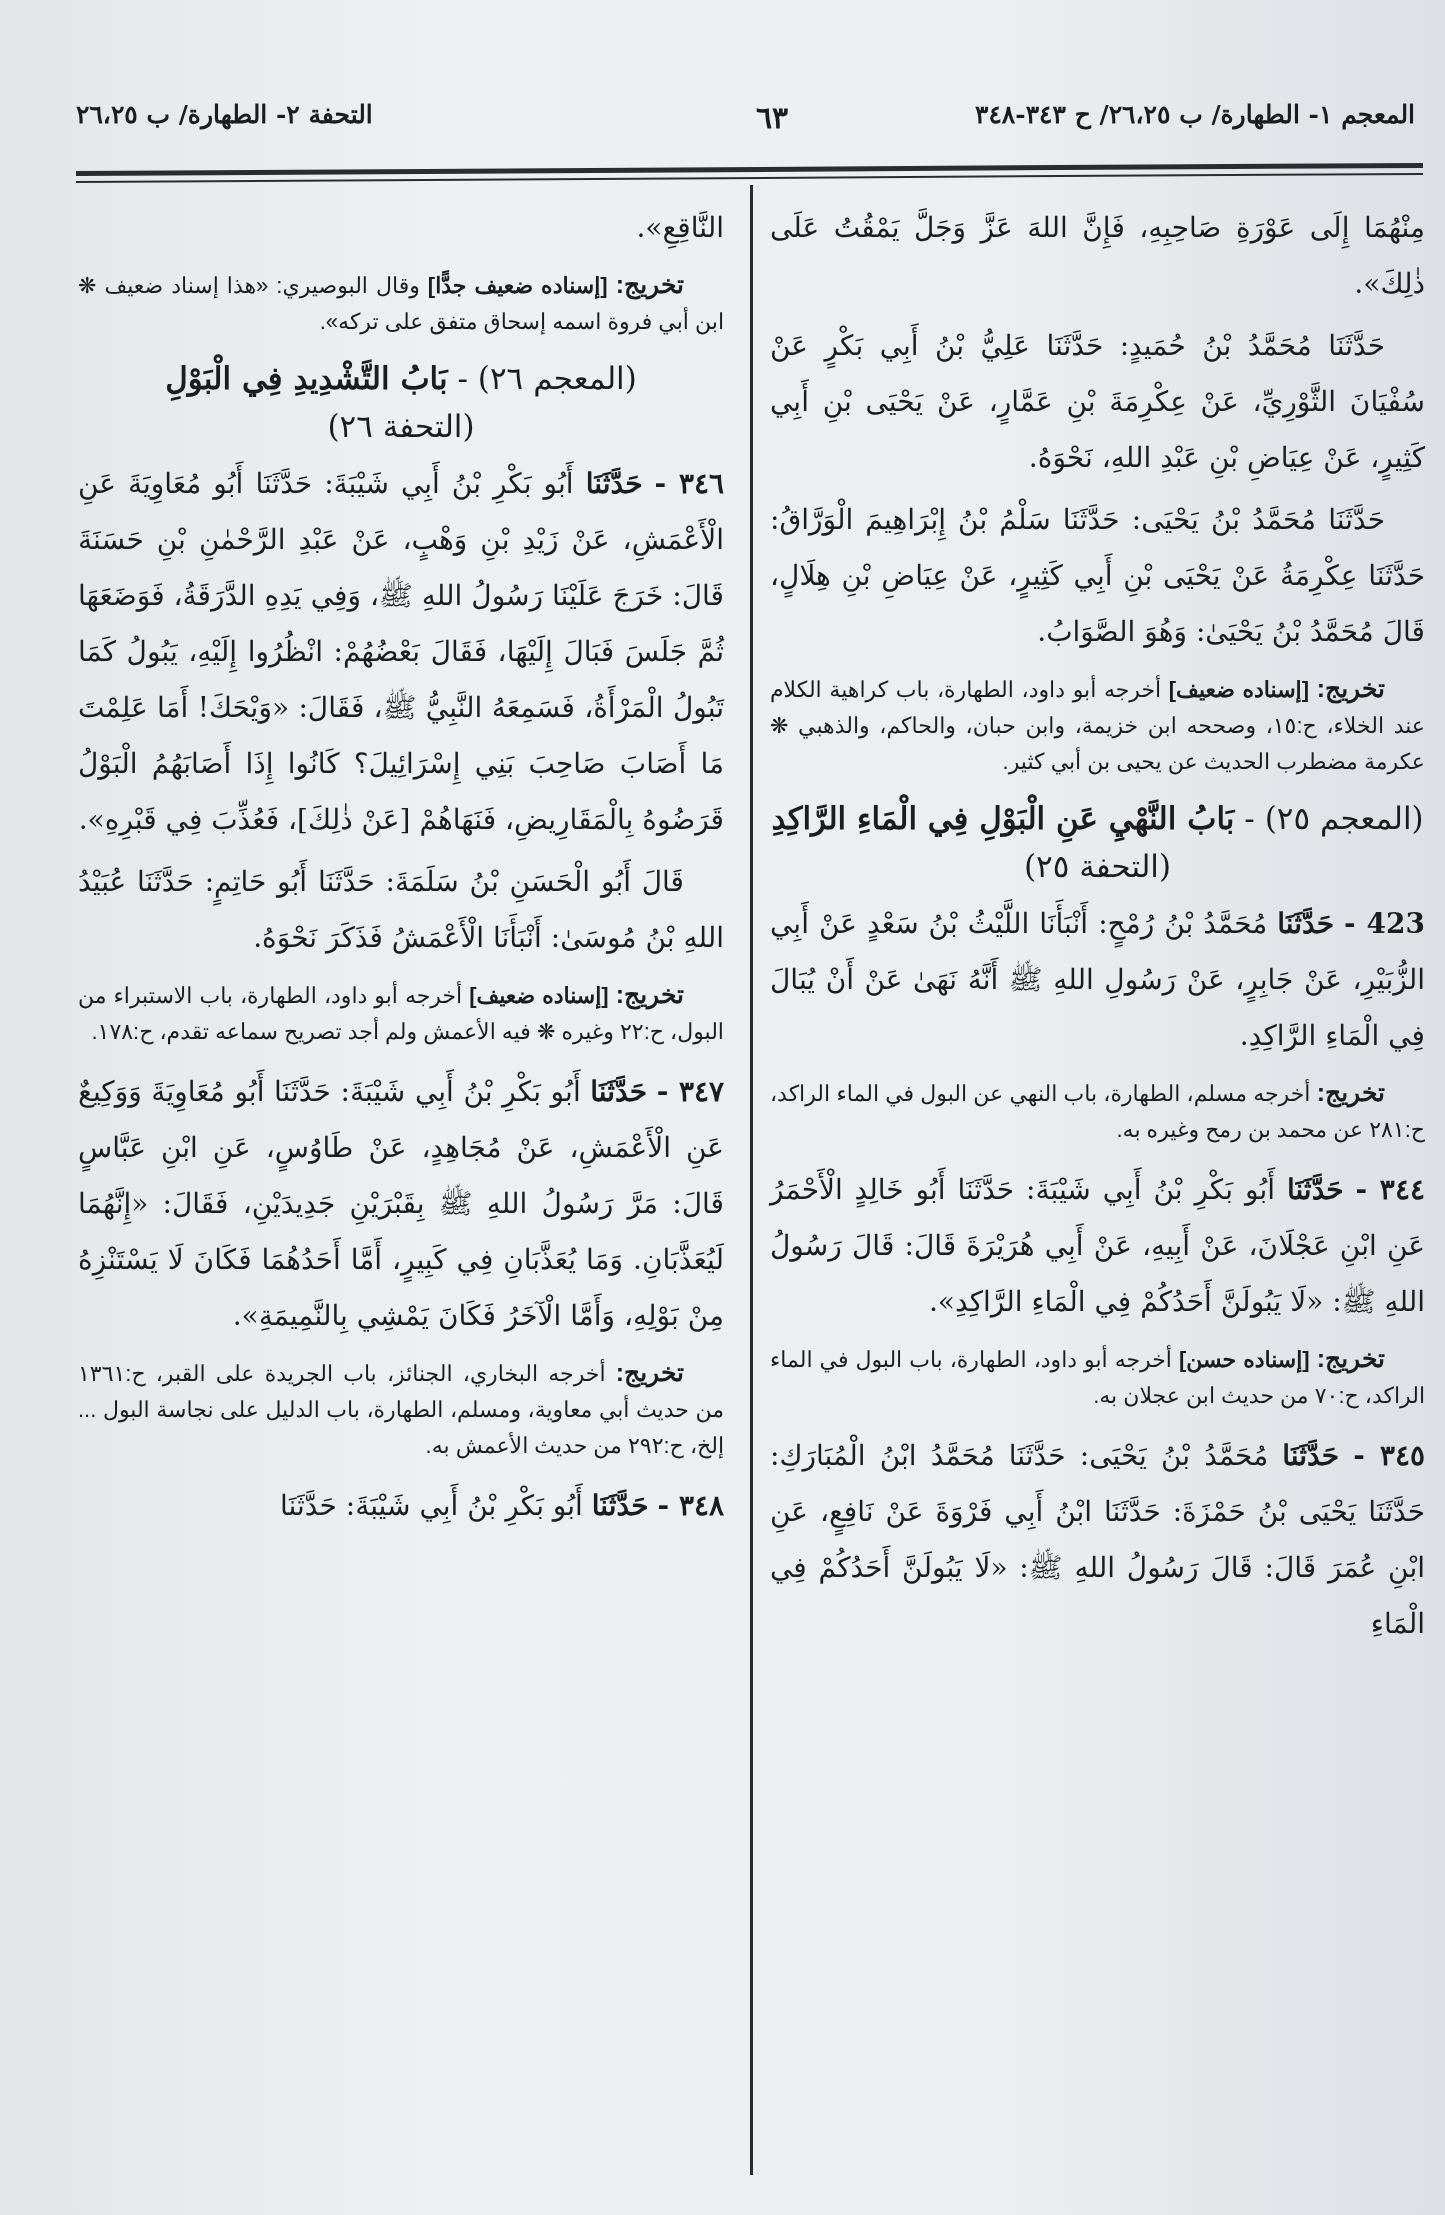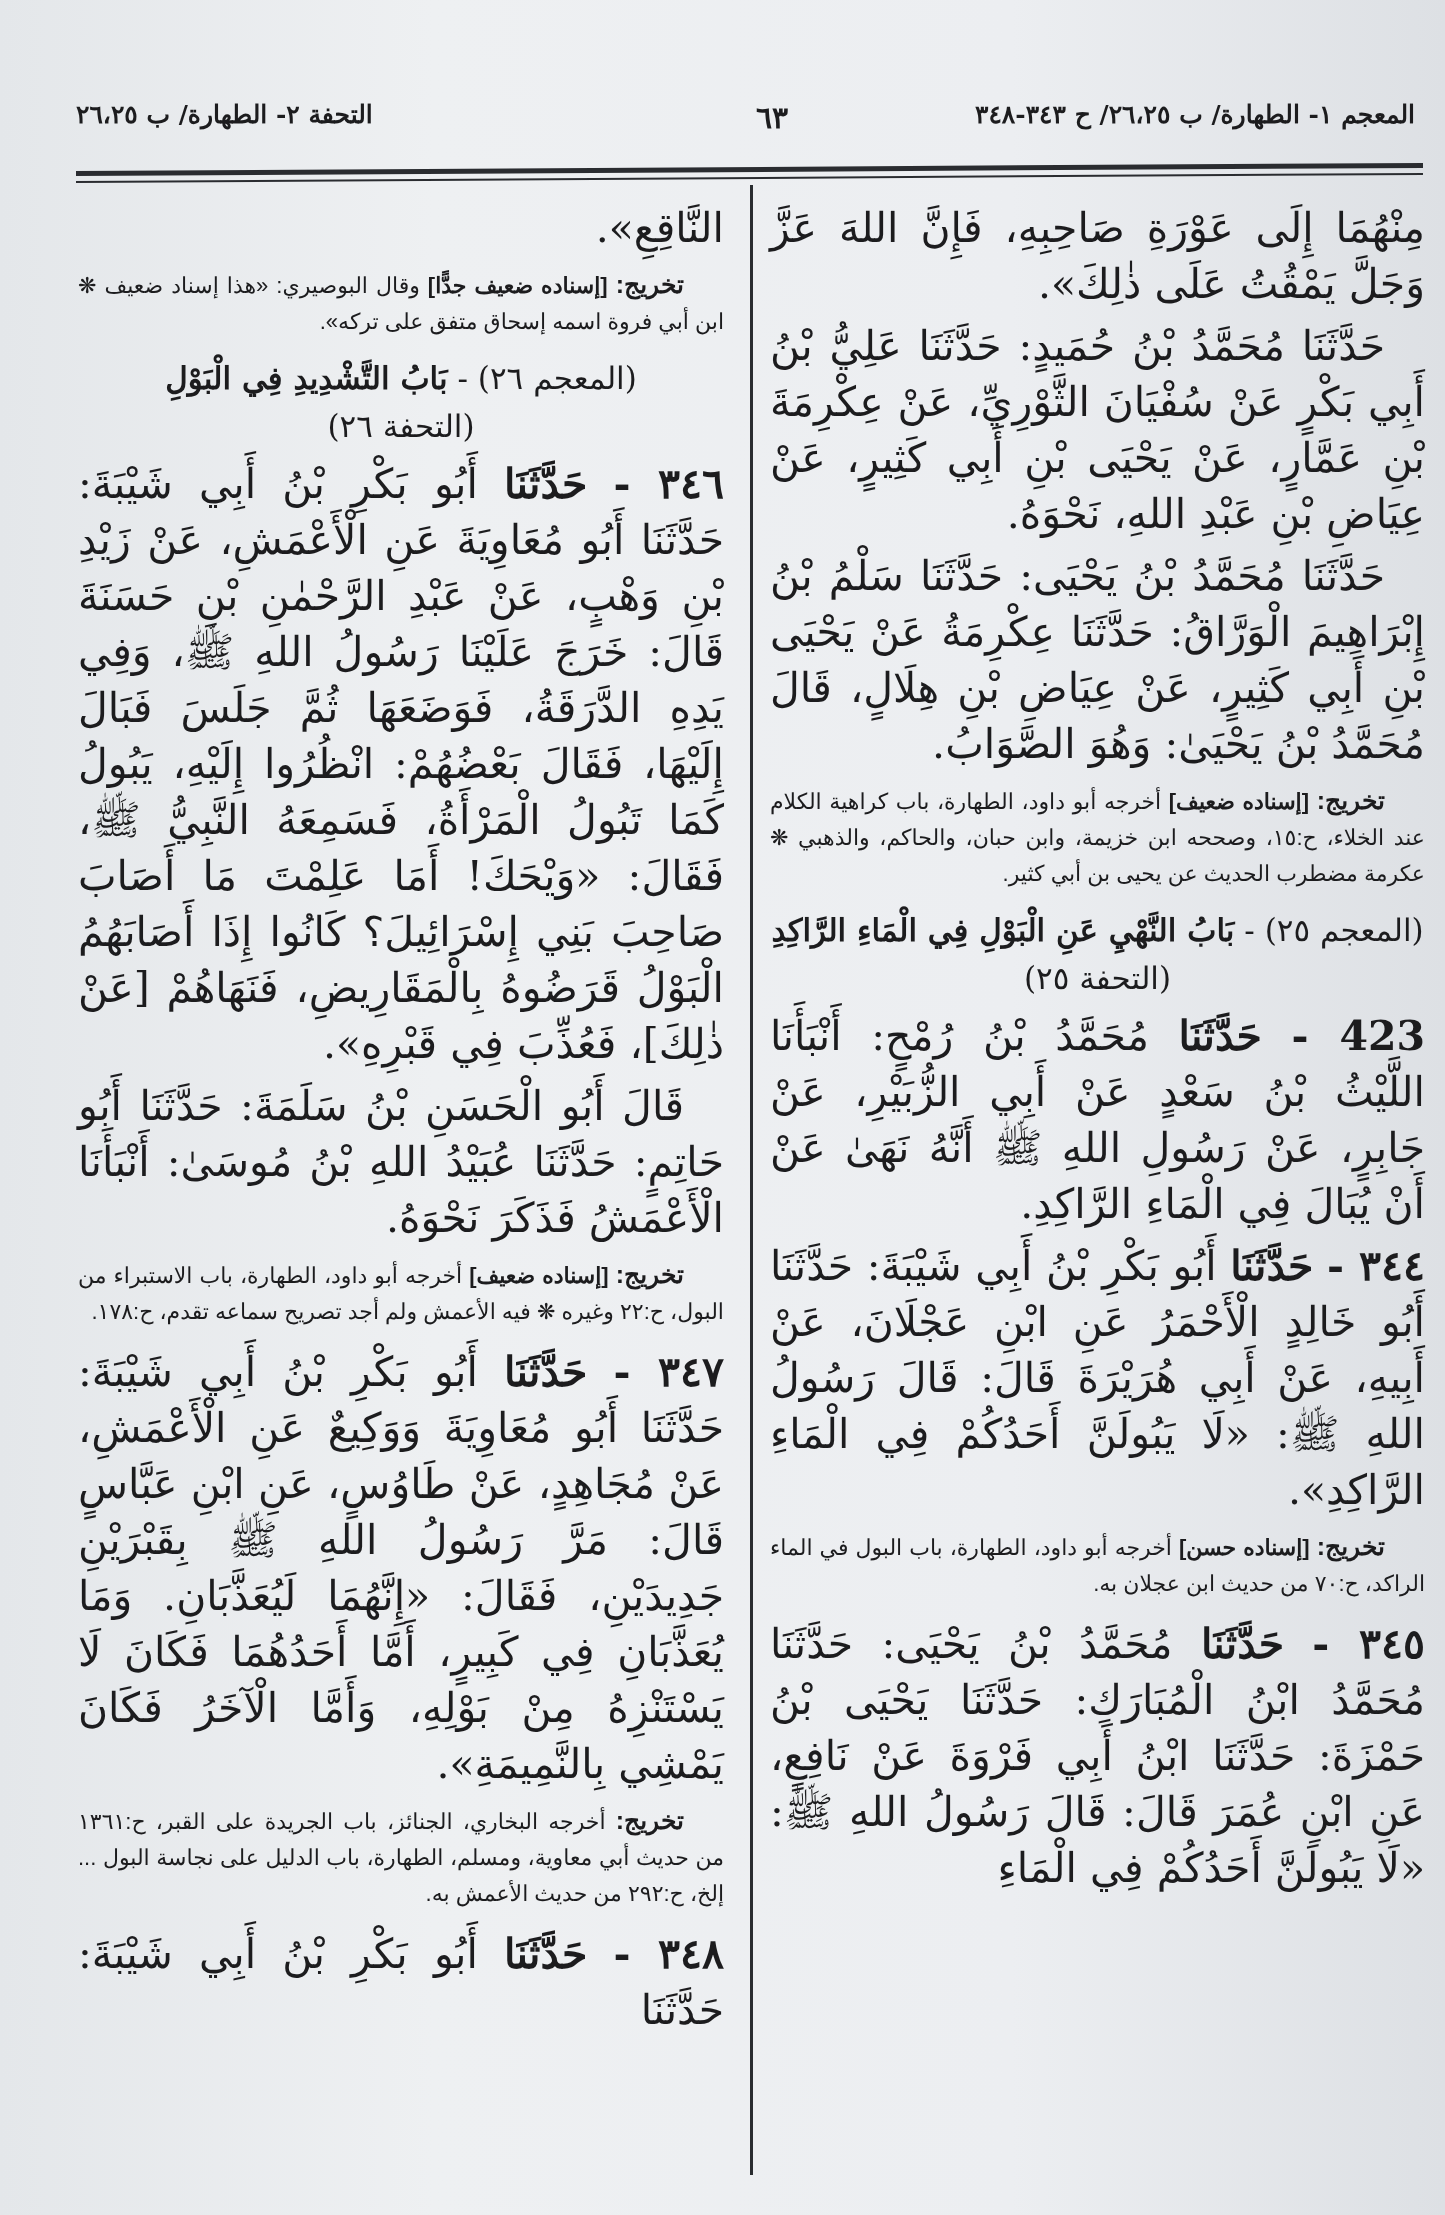--- a/index.html
+++ b/index.html
@@ -25,21 +25,21 @@
   .rule.r1 { top: 167px; height: 5px; transform: rotate(-0.35deg); }
   .rule.r2 { top: 177px; height: 2px; transform: rotate(-0.35deg); }
   .col-divider { position: absolute; left: 750px; top: 185px; width: 3px; height: 1990px; background: #2a2c30; }
 
   .column {
     position: absolute; top: 200px; direction: rtl; text-align: justify;
   }
   .column.right { left: 770px; width: 655px; }
   .column.left { left: 78px; width: 646px; }
 
-  .p-main { font-size: 41px; line-height: 56px; margin: 0 0 6px 0; text-indent: 0; }
+  .p-main { font-size: 28px; line-height: 56px; margin: 0 0 6px 0; text-indent: 0; }
   .p-main.indent { text-indent: 40px; }
   .hadith-num { font-weight: bold; }
   .lead { font-weight: bold; }
   .p-takhrij { font-size: 22px; line-height: 36px; margin: 10px 0 14px 0; font-family: Liberation Sans, sans-serif; }
   .p-takhrij .label { font-weight: bold; font-size: 25px; margin-right: 40px; }
   .p-takhrij .grade { font-weight: bold; }
   .chapter { text-align: center; font-size: 31px; line-height: 48px; margin: 8px 0 6px 0; }
   .chapter .title { font-weight: bold; }
   .chapter .tuhfa { display: block; }
 </style>
@@ -71,20 +71,24 @@
     <div class="chapter">
       <span>(المعجم ٢٥) -</span>
       <span class="title">بَابُ النَّهْيِ عَنِ الْبَوْلِ فِي الْمَاءِ الرَّاكِدِ</span>
       <span>(التحفة ٢٥)</span>
     </div>
 
     <p class="p-main">
       <span class="hadith-num">423 -</span>
       <span class="lead">حَدَّثَنَا</span>
       <span>مُحَمَّدُ بْنُ رُمْحٍ: أَنْبَأَنَا اللَّيْثُ بْنُ سَعْدٍ عَنْ أَبِي الزُّبَيْرِ، عَنْ جَابِرٍ، عَنْ رَسُولِ اللهِ ﷺ أَنَّهُ نَهَىٰ عَنْ أَنْ يُبَالَ فِي الْمَاءِ الرَّاكِدِ.</span>
+    </p>
+    <p class="p-takhrij">
+      <span class="label">تخريج:</span>
+      <span>أخرجه مسلم، الطهارة، باب النهي عن البول في الماء الراكد، ح:٢٨١ عن محمد بن رمح وغيره به.</span>
     </p>
 
     <p class="p-main">
       <span class="hadith-num">٣٤٤ -</span>
       <span class="lead">حَدَّثَنَا</span>
       <span>أَبُو بَكْرِ بْنُ أَبِي شَيْبَةَ: حَدَّثَنَا أَبُو خَالِدٍ الْأَحْمَرُ عَنِ ابْنِ عَجْلَانَ، عَنْ أَبِيهِ، عَنْ أَبِي هُرَيْرَةَ قَالَ: قَالَ رَسُولُ اللهِ ﷺ: «لَا يَبُولَنَّ أَحَدُكُمْ فِي الْمَاءِ الرَّاكِدِ».</span>
     </p>
     <p class="p-takhrij">
       <span class="label">تخريج:</span>
       <span class="grade">[إسناده حسن]</span>

